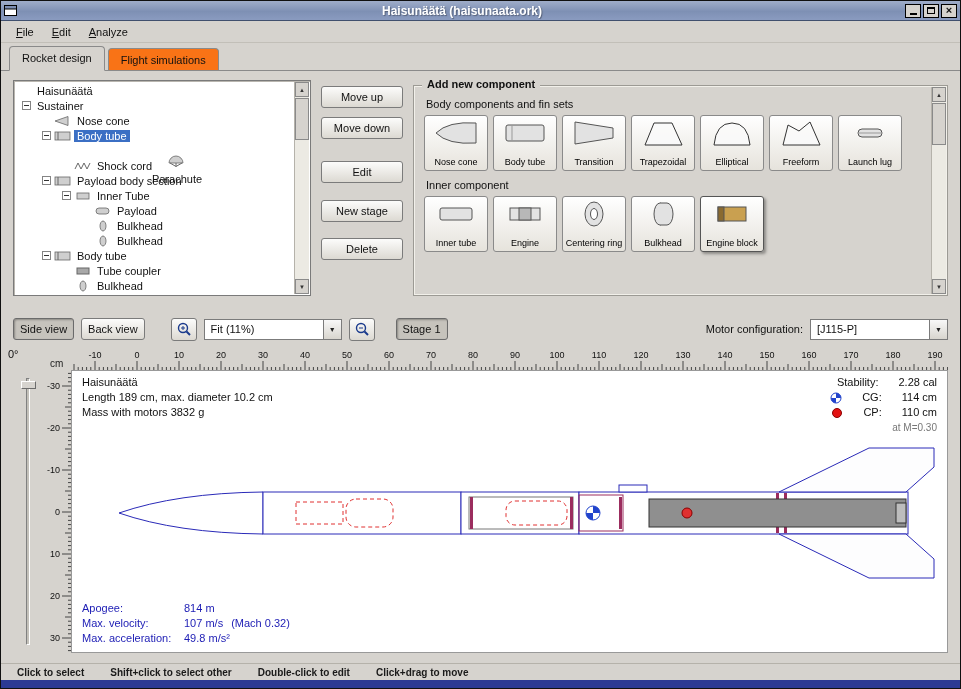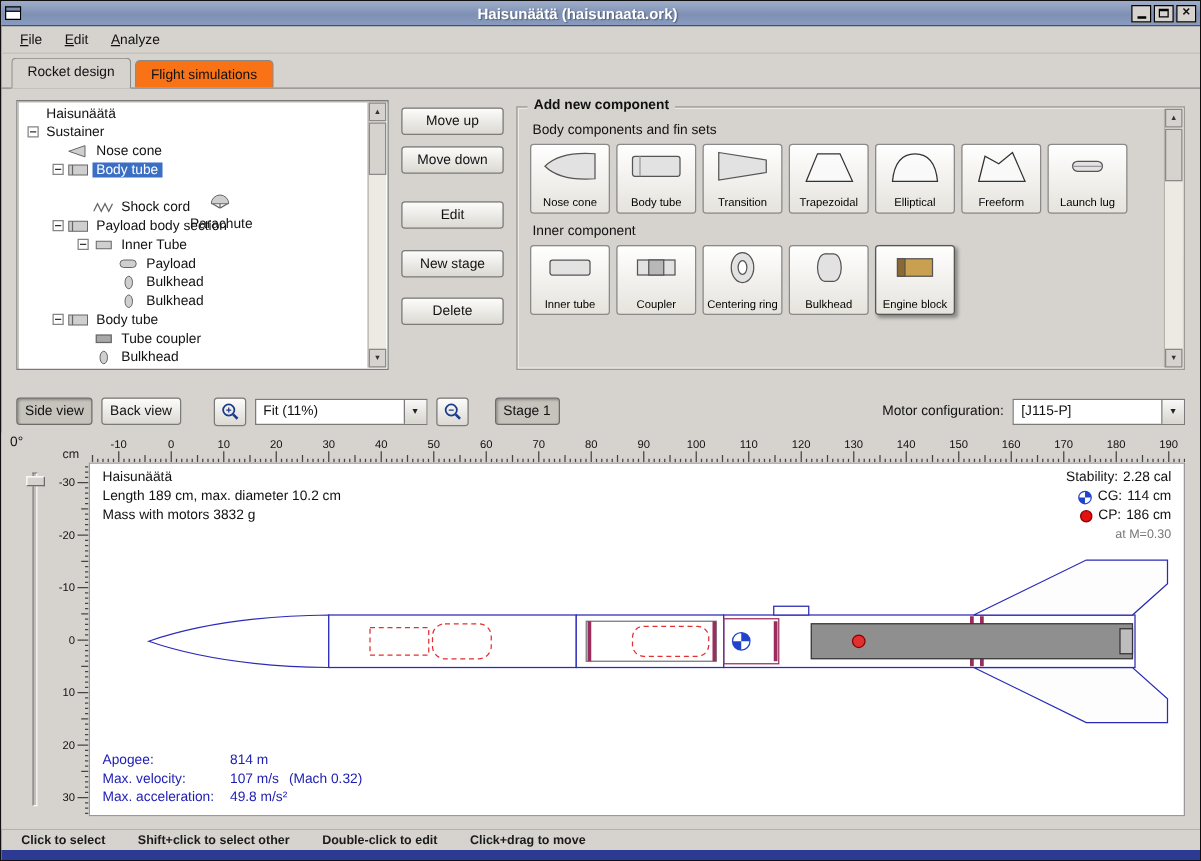--- a/index.html
+++ b/index.html
@@ -96,21 +96,21 @@
   .rot-slider{position:absolute;left:25px;top:32px;bottom:18px;width:4px;background:#c3c0b9;
     border:1px solid #808080;border-right-color:#fff;border-bottom-color:#fff;}
   .rot-handle{position:absolute;left:-6px;top:2px;width:15px;height:8px;background:var(--bg);
     border:1px solid #fff;border-right-color:#6b6b6b;border-bottom-color:#6b6b6b;}
   .hruler{position:absolute;left:70px;top:0;height:24px;right:12px;overflow:hidden;}
   .vruler{position:absolute;left:44px;top:24px;width:26px;bottom:10px;overflow:hidden;}
   .canvas{position:absolute;left:70px;top:24px;right:12px;bottom:10px;background:#fff;border:1px solid #999;}
   .canvas svg.rocket{position:absolute;left:0;top:0;}
   .info{position:absolute;left:10px;top:4px;line-height:15px;}
   .stab{position:absolute;right:10px;top:4px;}
-  .srow{display:flex;justify-content:flex-end;align-items:center;gap:4px;line-height:15px;}
+  .srow{display:flex;justify-content:flex-end;align-items:center;gap:20px;line-height:15px;}
   .machrow{color:#777;font-size:10px;}
   .fstats{position:absolute;left:10px;bottom:6px;line-height:15px;color:var(--statblue);}
   .fstat-label{display:inline-block;width:102px;}
   .fstat-extra{margin-left:8px;}
   
   .statusbar{flex:0 0 17px;display:flex;gap:26px;align-items:center;padding:0 16px;
     border-top:1px solid #b5b2aa;font-size:10px;font-weight:bold;color:#1a1a1a;}
   .bottomstrip{flex:0 0 8px;background:#2c3a94;}
 </style>
 </head>
@@ -322,21 +322,21 @@
               <span><svg viewBox="0 0 44 30" width="44" height="30">
                   <rect x="6" y="9" width="32" height="12" rx="2" class="pi"></rect>
                 </svg></span>
               <span class="clabel">Inner tube</span>
             </button>
             <button class="comp-btn">
               <span><svg viewBox="0 0 44 30" width="44" height="30">
                   <rect x="7" y="9" width="30" height="12" class="pi"></rect>
                   <rect x="16" y="9" width="12" height="12" class="pd"></rect>
                 </svg></span>
-              <span class="clabel">Coupler</span>
+              <span class="clabel">Engine</span>
             </button>
             <button class="comp-btn">
               <span><svg viewBox="0 0 44 30" width="44" height="30">
                   <ellipse cx="22" cy="15" rx="9" ry="12" class="pi"></ellipse>
                   <ellipse cx="22" cy="15" rx="3.5" ry="5.5" class="pw"></ellipse>
                 </svg></span>
               <span class="clabel">Centering ring</span>
             </button>
             <button class="comp-btn">
               <span><svg viewBox="0 0 44 30" width="44" height="30">
@@ -775,21 +775,21 @@
               <path d="M6,6 L6,11 A5,5 0 0 1 1,6 Z" fill="#2244cc"></path>
             </svg>
           <span>CG:</span>
           <span>114 cm</span>
         </div>
         <div class="srow">
           <svg width="12" height="12">
               <circle cx="6" cy="6" r="4.5" fill="#e31212" stroke="#8a0000"></circle>
             </svg>
           <span>CP:</span>
-          <span>186 cm</span>
+          <span>110 cm</span>
         </div>
         <div class="srow machrow">
             <span>at M=0.30</span>
           </div>
       </div>
 
       <div class="fstats" id="fstats">
           <div><span class="fstat-label">Apogee:</span><span>814 m</span></div>
           <div><span class="fstat-label">Max. velocity:</span><span>107 m/s</span><span class="fstat-extra">(Mach 0.32)</span></div>
           <div><span class="fstat-label">Max. acceleration:</span><span>49.8 m/s²</span></div>

